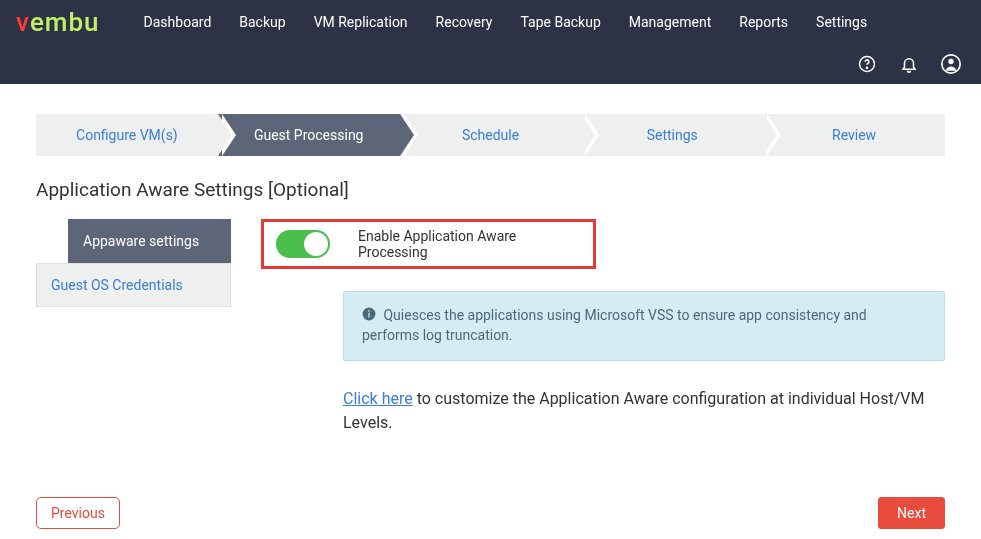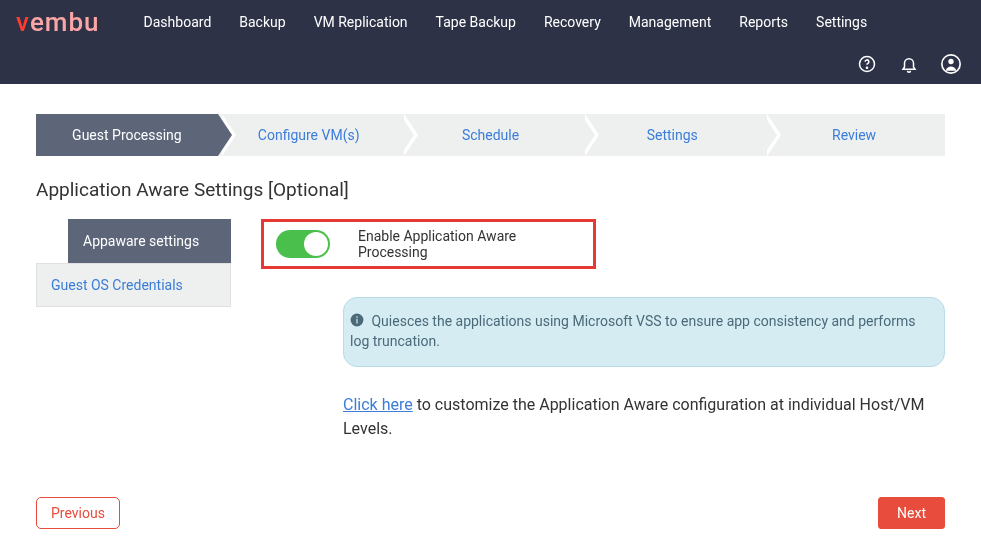--- a/index.html
+++ b/index.html
@@ -3,21 +3,21 @@
   <meta charset="utf-8">
   <style>
     * { margin: 0; padding: 0; box-sizing: border-box; font-family: -apple-system, BlinkMacSystemFont, "Segoe UI", Roboto, Helvetica, Arial, sans-serif; }
     body { width: 981px; height: 539px; background: #fff; overflow: hidden; }
 
     
     .topnav { background: #2e3247; color: #fff; height: 84px; display: flex; flex-direction: column; }
     .topnav-row1 { display: flex; align-items: center; height: 44px; padding: 0 10px 0 16px; }
     .logo { font-size: 26px; font-weight: 500; letter-spacing: 1px; margin-right: 30px; display: flex; align-items: center; }
     .logo .v { color: #ff3b30; }
-    .logo .rest { color: #fca5a5; }
+    .logo .rest { color: #bef264; }
     .nav-items { display: flex; gap: 0; }
     .nav-item { color: #fff; font-size: 14px; padding: 10px 14px; cursor: pointer; }
     .topnav-row2 { display: flex; justify-content: flex-end; align-items: center; height: 40px; padding-right: 20px; gap: 22px; }
     .icon-btn { width: 20px; height: 20px; cursor: pointer; display: flex; align-items: center; justify-content: center; color: #fff; }
 
     
     .wizard { display: flex; margin: 30px 36px 0 36px; height: 42px; }
     .step { position: relative; flex: 1; background: #eef0f0; color: #3b7dd8; display: flex; align-items: center; justify-content: center; font-size: 14px; cursor: pointer; }
     .step.active { background: #5d6579; color: #fff; }
     .step::after { content: ""; position: absolute; right: -14px; top: 0; border-top: 21px solid transparent; border-bottom: 21px solid transparent; border-left: 14px solid #eef0f0; z-index: 2; }
@@ -34,21 +34,21 @@
     .side-tab { padding: 13px 14px; font-size: 14px; cursor: pointer; border: 1px solid transparent; }
     .side-tab.active { background: #5d6579; color: #fff; margin-left: 32px; }
     .side-tab.inactive { background: #eef0f0; color: #3b7dd8; border: 1px solid #e0e0e0; }
 
     .content { flex: 1; }
     .toggle-row { display: flex; align-items: center; gap: 28px; padding: 6px 12px; border: 3px solid #e53935; width: 335px; }
     .toggle { width: 56px; height: 28px; background: #4bbf4b; border-radius: 14px; position: relative; cursor: pointer; }
     .toggle-knob { width: 24px; height: 24px; background: #fff; border-radius: 50%; position: absolute; top: 2px; right: 2px; }
     .toggle-label { font-size: 14px; color: #333; }
 
-    .info-box { margin: 28px 0 0 82px; background: #d6ecf3; border: 1px solid #b8dce8; padding: 14px 6px; font-size: 14px; color: #4a6a79; line-height: 1.4; border-radius: 14px; }
+    .info-box { margin: 22px 0 0 82px; background: #d6ecf3; border: 1px solid #b8dce8; padding: 14px 18px; font-size: 14px; color: #4a6a79; line-height: 1.4; border-radius: 2px; }
     .info-box .info-icon { display: inline-block; margin-right: 4px; vertical-align: middle; }
 
     .desc-text { margin: 26px 0 16px 82px; font-size: 16px; color: #333; line-height: 1.5; }
     .desc-text a { color: #3b7dd8; text-decoration: underline; cursor: pointer; }
 
     
     .footer { position: absolute; bottom: 10px; left: 36px; right: 36px; display: flex; justify-content: space-between; }
     .btn-prev { border: 1px solid #e74c3c; color: #e74c3c; background: #fff; padding: 7px 14px; font-size: 14px; border-radius: 5px; cursor: pointer; }
     .btn-next { border: 1px solid #e74c3c; color: #fff; background: #e74c3c; padding: 7px 18px; font-size: 14px; border-radius: 3px; cursor: pointer; }
   </style>
@@ -58,22 +58,22 @@
 <div class="topnav">
   <div class="topnav-row1">
     <div class="logo">
       <span class="v">v</span>
         <span class="rest">embu</span>
     </div>
     <div class="nav-items">
       <div class="nav-item">Dashboard</div>
       <div class="nav-item">Backup</div>
       <div class="nav-item">VM Replication</div>
+      <div class="nav-item">Recovery</div>
       <div class="nav-item">Tape Backup</div>
-      <div class="nav-item">Recovery</div>
       <div class="nav-item">Management</div>
       <div class="nav-item">Reports</div>
       <div class="nav-item">Settings</div>
     </div>
   </div>
   <div class="topnav-row2">
     <div class="icon-btn">
       <svg width="18" height="18" viewBox="0 0 24 24" fill="none" stroke="currentColor" stroke-width="2">
           <circle cx="12" cy="12" r="10"></circle>
           <path d="M9.5 9a2.5 2.5 0 1 1 3.5 2.3c-.8.4-1 .9-1 1.7"></path>
@@ -90,22 +90,22 @@
       <svg width="20" height="20" viewBox="0 0 24 24" fill="currentColor">
           <circle cx="12" cy="12" r="11" fill="none" stroke="currentColor" stroke-width="2"></circle>
           <circle cx="12" cy="9" r="3.2"></circle>
           <path d="M5.5 20c1-3.5 4-5 6.5-5s5.5 1.5 6.5 5"></path>
         </svg>
     </div>
   </div>
 </div>
 
 <div class="wizard">
+  <div class="step">Configure VM(s)</div>
   <div class="step active">Guest Processing</div>
-  <div class="step">Configure VM(s)</div>
   <div class="step">Schedule</div>
   <div class="step">Settings</div>
   <div class="step">Review</div>
 </div>
 
 <h2 class="page-title">Application Aware Settings [Optional]</h2>
 
 <div class="body-wrap">
   <div class="side-tabs">
     <div class="side-tab active">Appaware settings</div>

